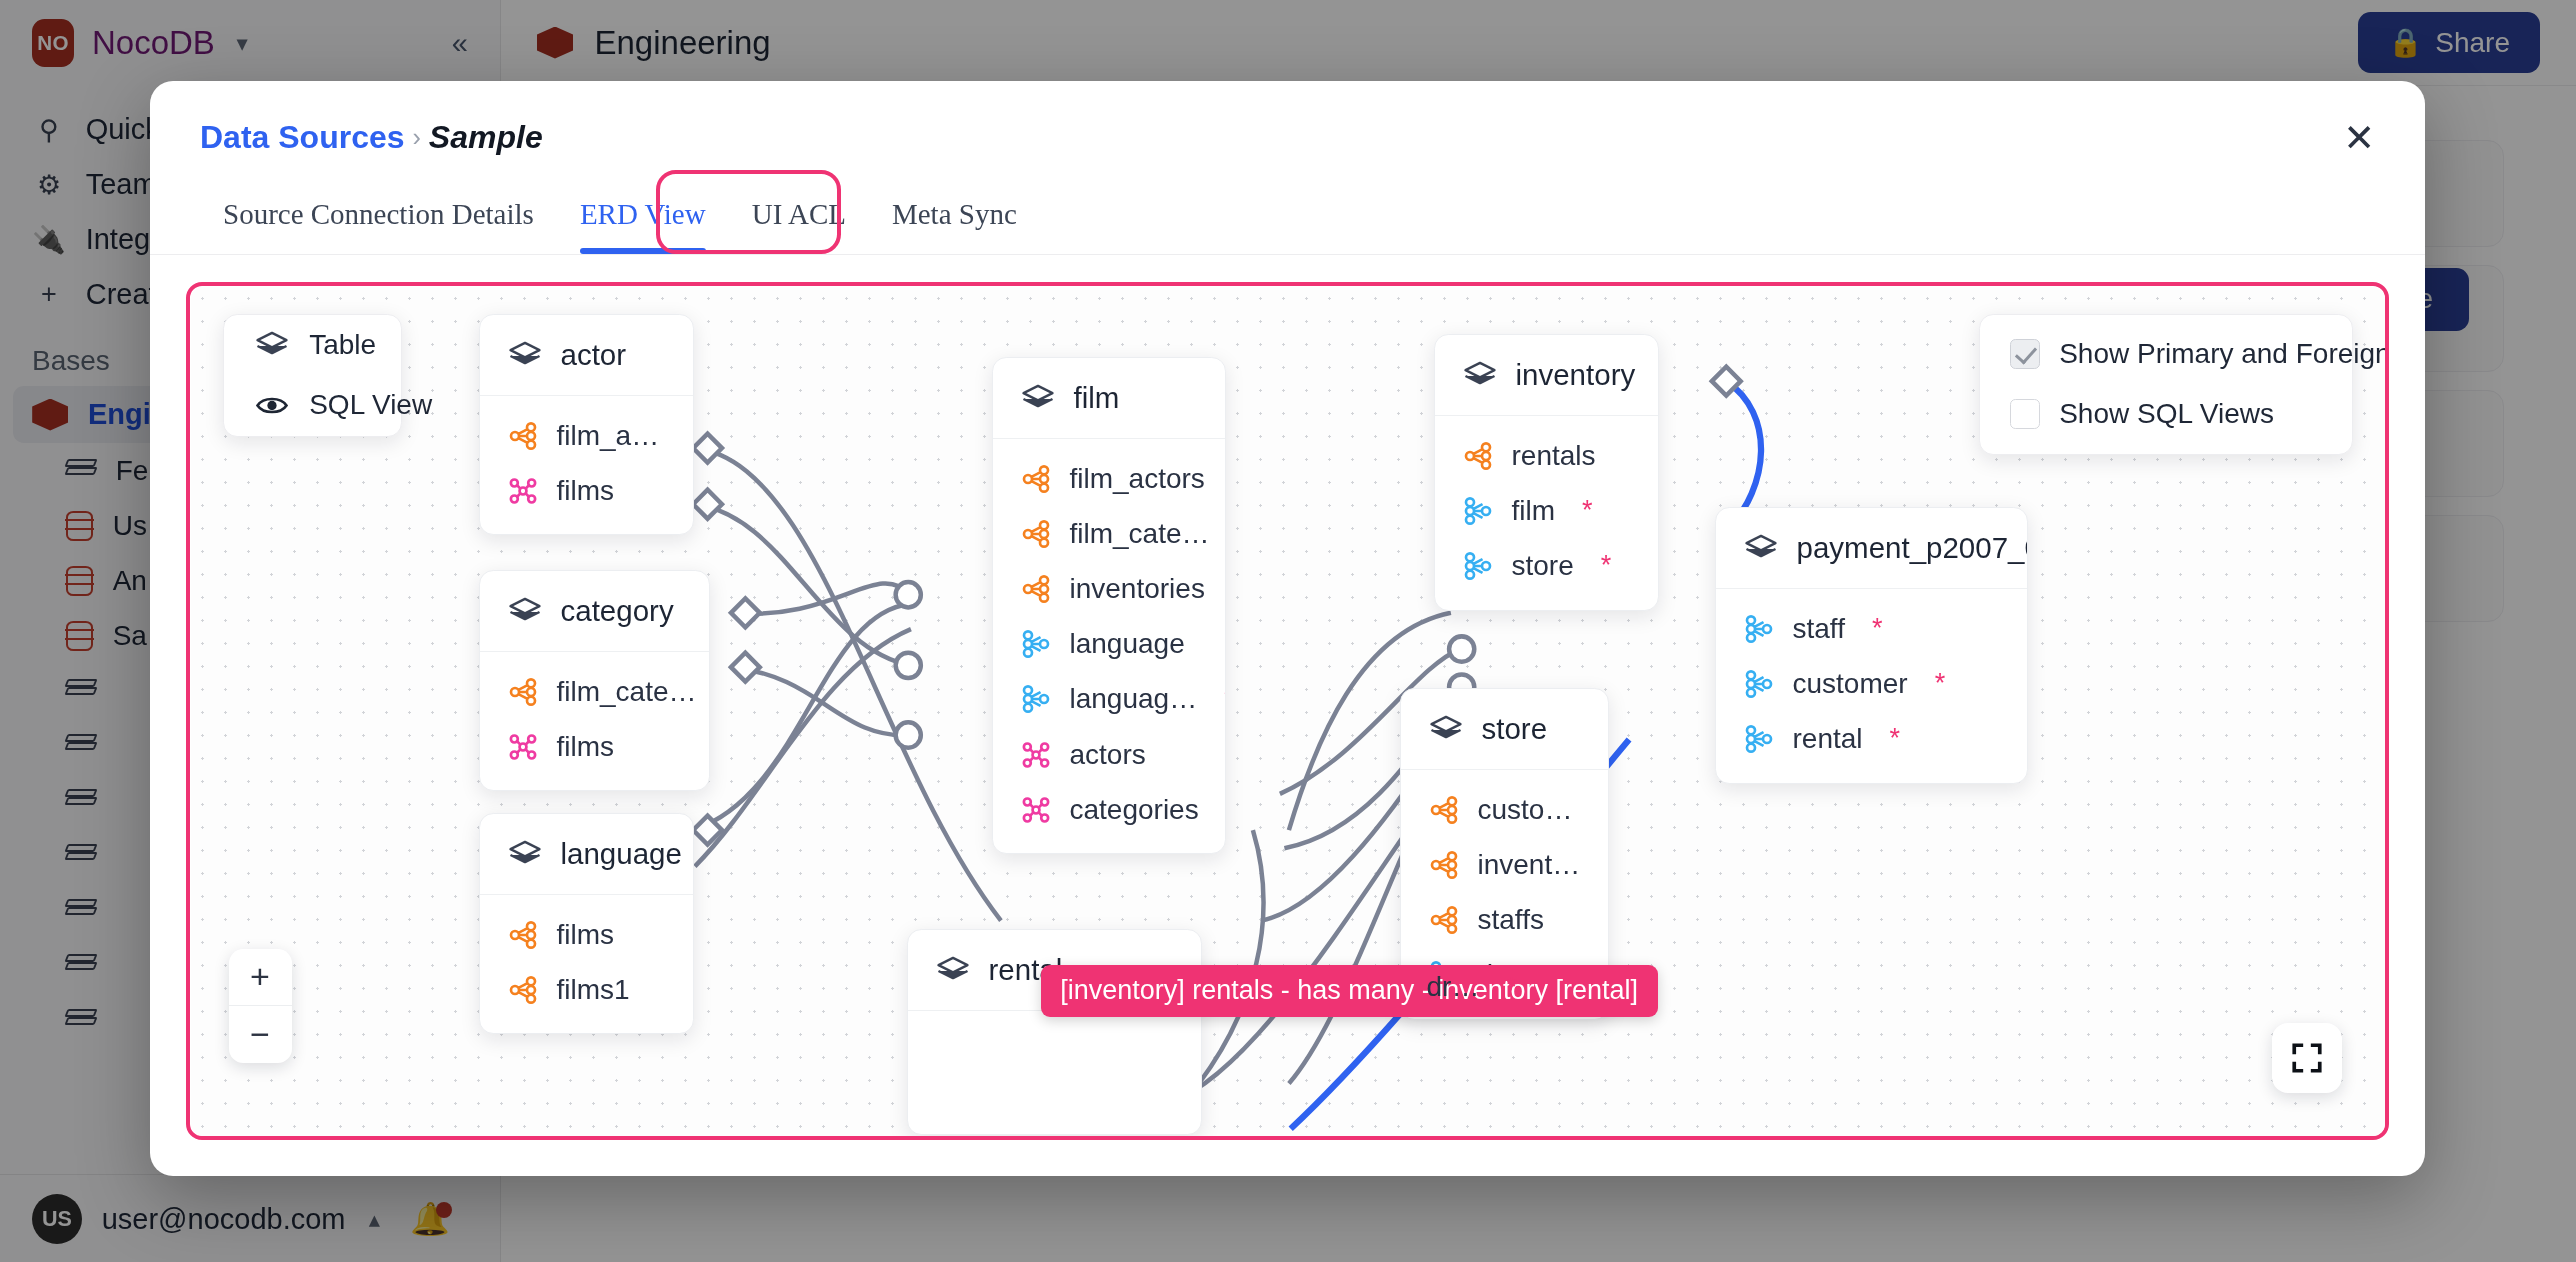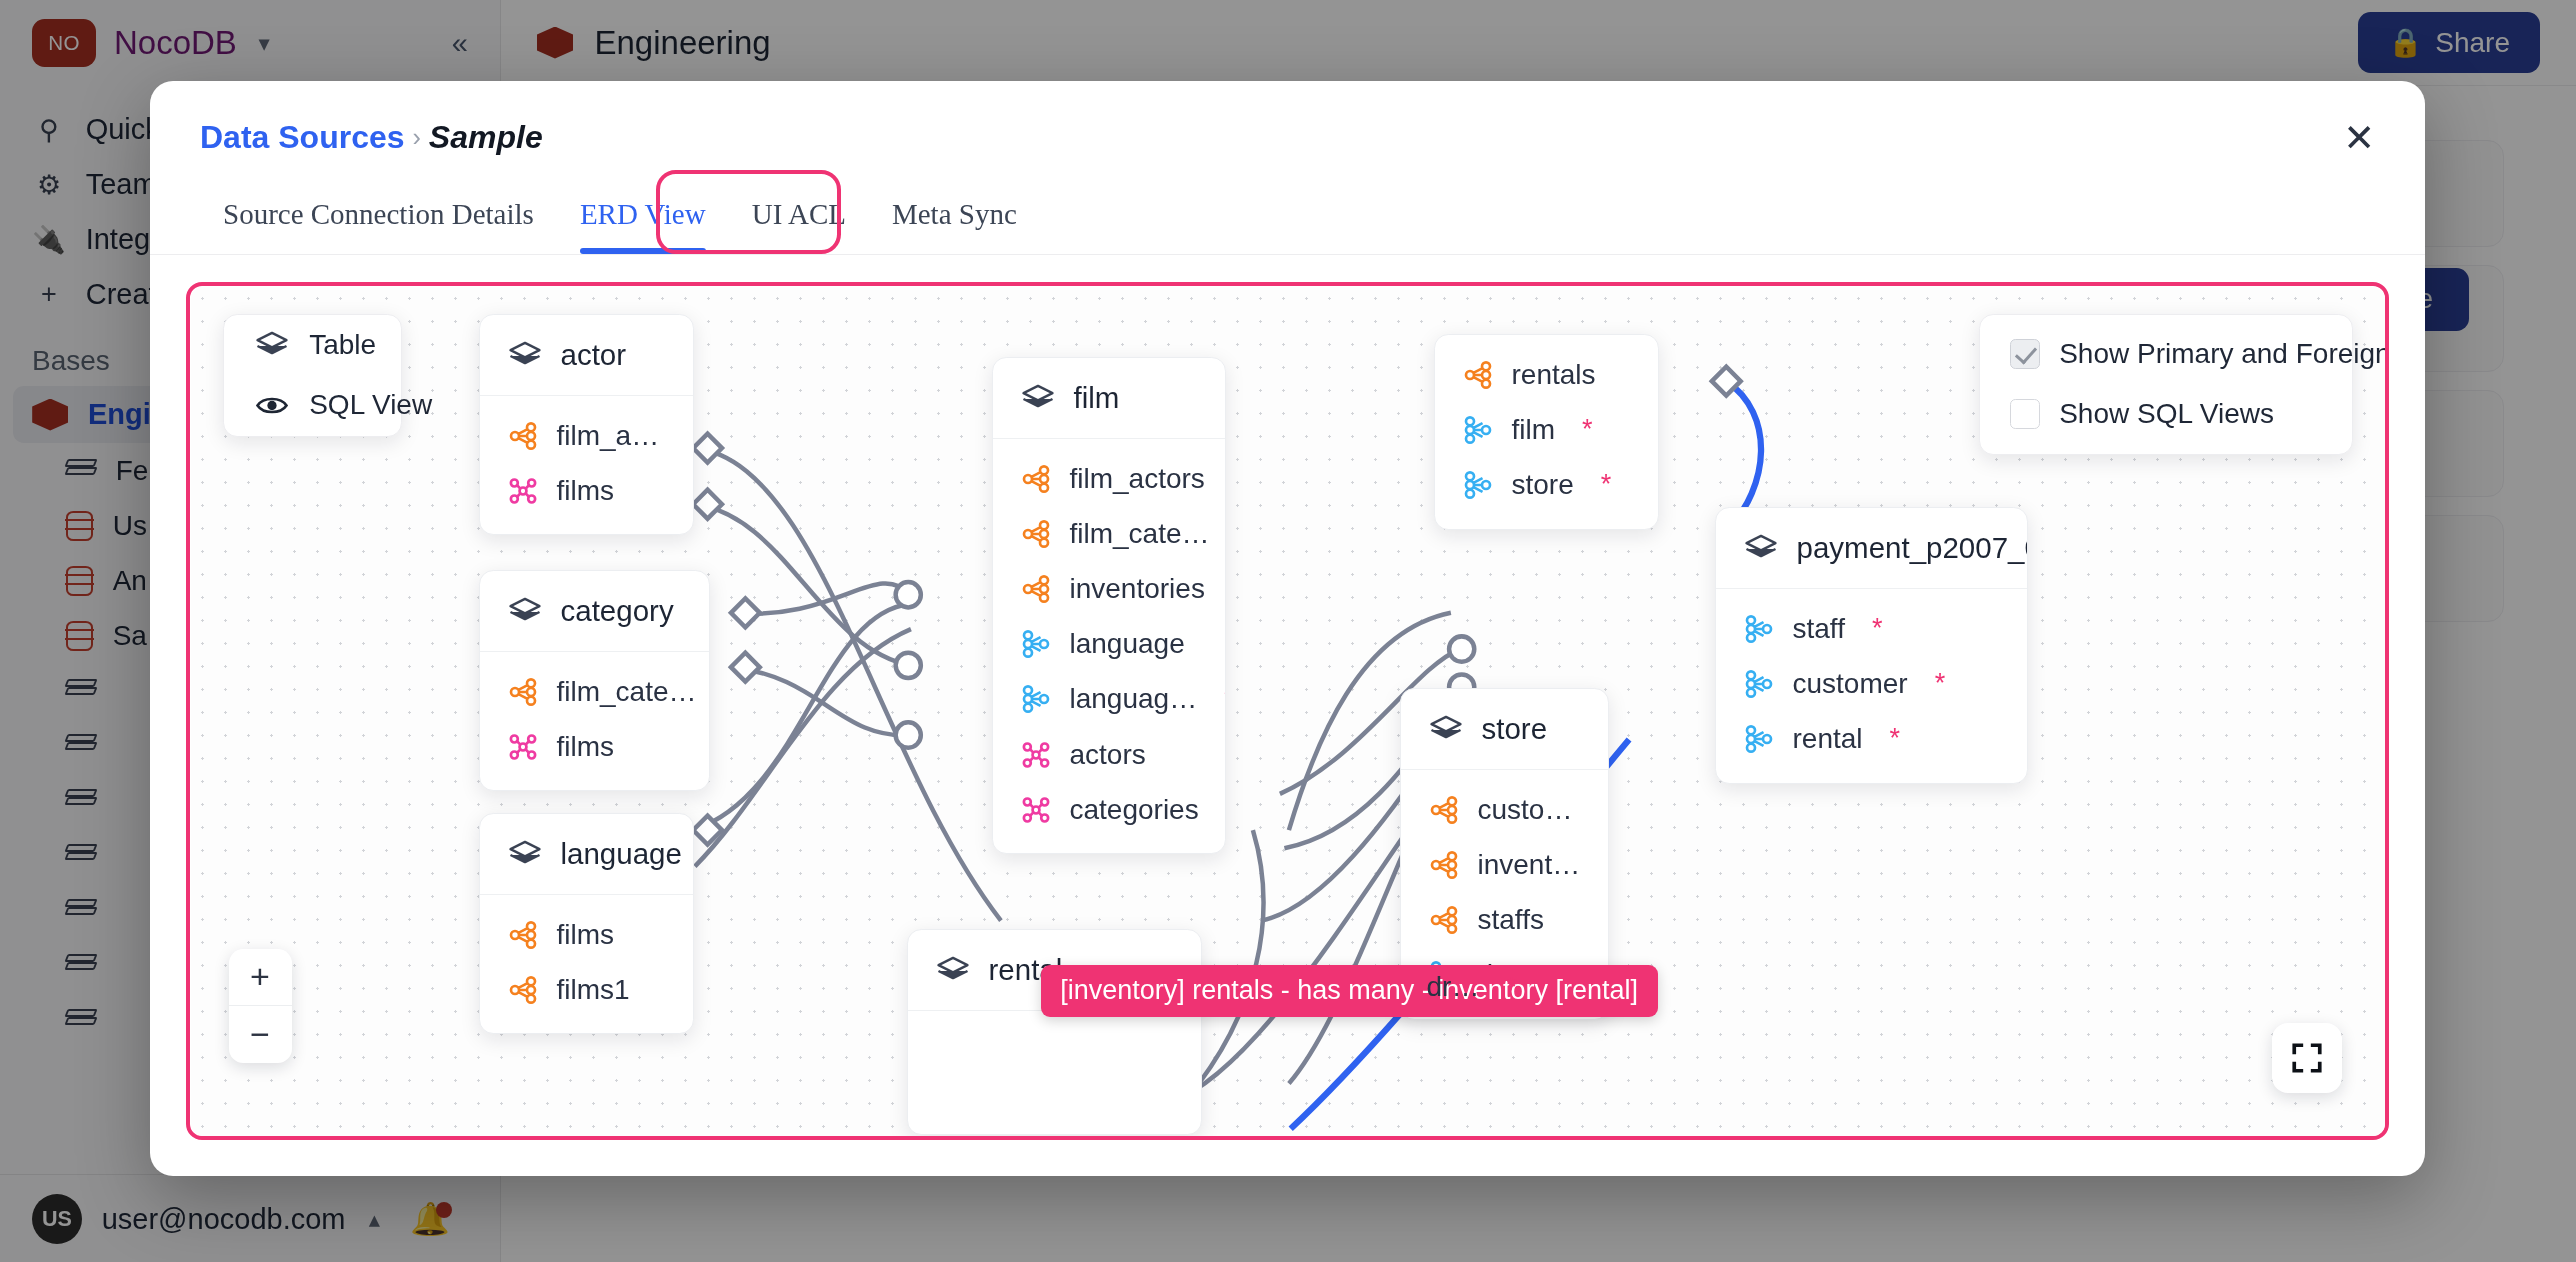--- a/index.html
+++ b/index.html
@@ -16,23 +16,23 @@
   
   #sidebar {
     width:501px; height:100%; background:#f9f9fa;
     border-right:0.9px solid #e7e7e9;
     display:flex; flex-direction:column;
   }
   .sb-top {
     height:86px; display:flex; align-items:center; padding:0 32px; gap:18px;
   }
   .noco-badge {
-    width:64px;height:48px;border-radius:12.5px;background:#a52f22;color:#fff;
+    width:42px;height:48px;border-radius:12.5px;background:#a52f22;color:#fff;
     display:flex;align-items:center;justify-content:center;
-    font-size:20.6px;font-weight:400;letter-spacing:0.4px;
+    font-size:20.6px;font-weight:700;letter-spacing:0.4px;
   }
   .noco-name { font-size:33px; color:#701a75; font-weight:400; }
   .chev-sm { font-size:22.4px; color:#5e6676; margin-left:3.6px;}
   .collapse-ic { margin-left:auto; font-size:29px; color:#4a5costa; color:#49566d; }
 
   .sb-list { padding-top:16px; }
   .sb-row {
     display:flex; align-items:center; gap:19.7px;
     padding:0 32px; height:55px; font-size:29px; color:#20293a;
     white-space:nowrap;
@@ -599,20 +599,27 @@
                   <circle cx="12" cy="12" r="2.6"></circle>
                   <path d="M7.6 7.7L10 10.2M16.4 7.7L14 10.2M7.6 16.3L10 13.8M16.4 16.3L14 13.8"></path>
                 </g>
               </svg>
             <span>categories</span>
           </div>
         </div>
       </div>
 
       <div class="node" style="left:1243px;top:47px;width:225px;">
+        <div class="node-head">
+          <svg class="cube" viewBox="0 0 24 20">
+            <path d="M12 2 L22 7 L12 12 L2 7 Z" fill="#fff" stroke="#3a4253" stroke-width="1.6" stroke-linejoin="round"></path>
+            <path d="M2 11 L12 16 L22 11" fill="#3a4253" stroke="#3a4253" stroke-width="1.6" stroke-linejoin="round"></path>
+          </svg>
+          <span>inventory</span>
+        </div>
         <div class="node-body">
           <div class="field">
             <svg class="relic" viewBox="0 0 24 24">
                 <g stroke="#f5811f" stroke-width="2" fill="none">
                   <circle cx="6" cy="12" r="3"></circle>
                   <circle cx="18" cy="5.5" r="3"></circle>
                   <circle cx="18" cy="12" r="3"></circle>
                   <circle cx="18" cy="18.5" r="3"></circle>
                   <path d="M9 12h6M8.6 10.4L15.4 6.8M8.6 13.6L15.4 17.2"></path>
                 </g>

